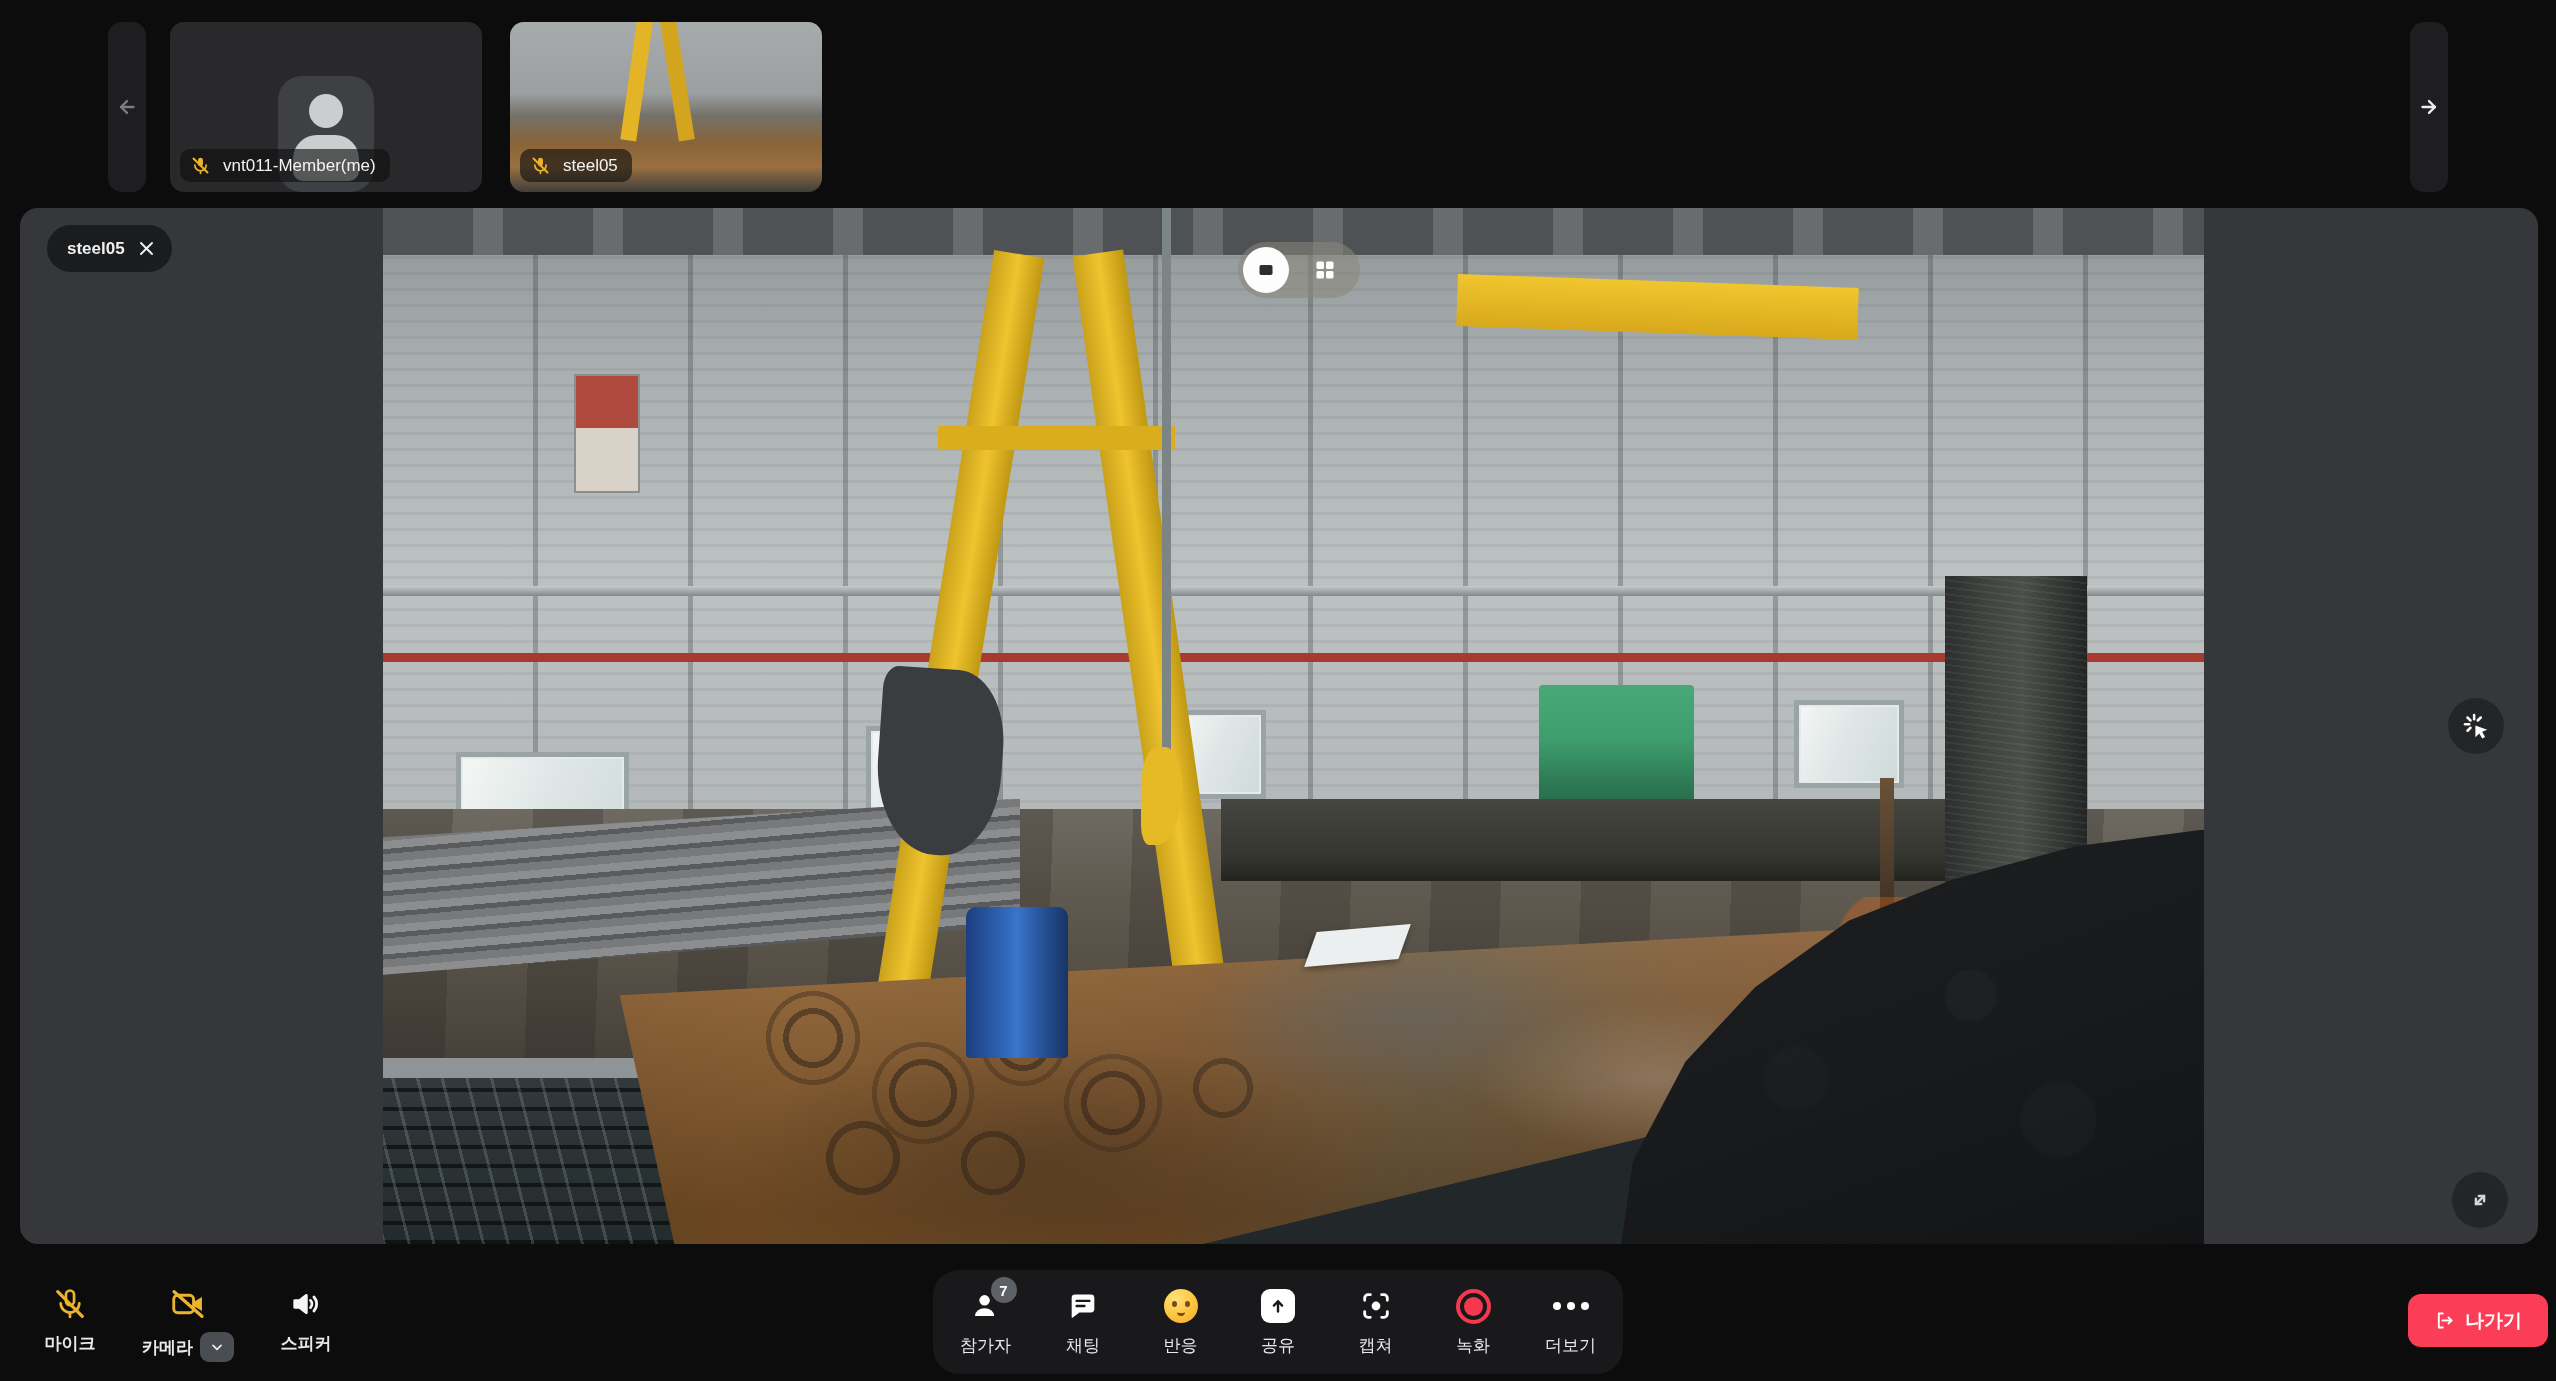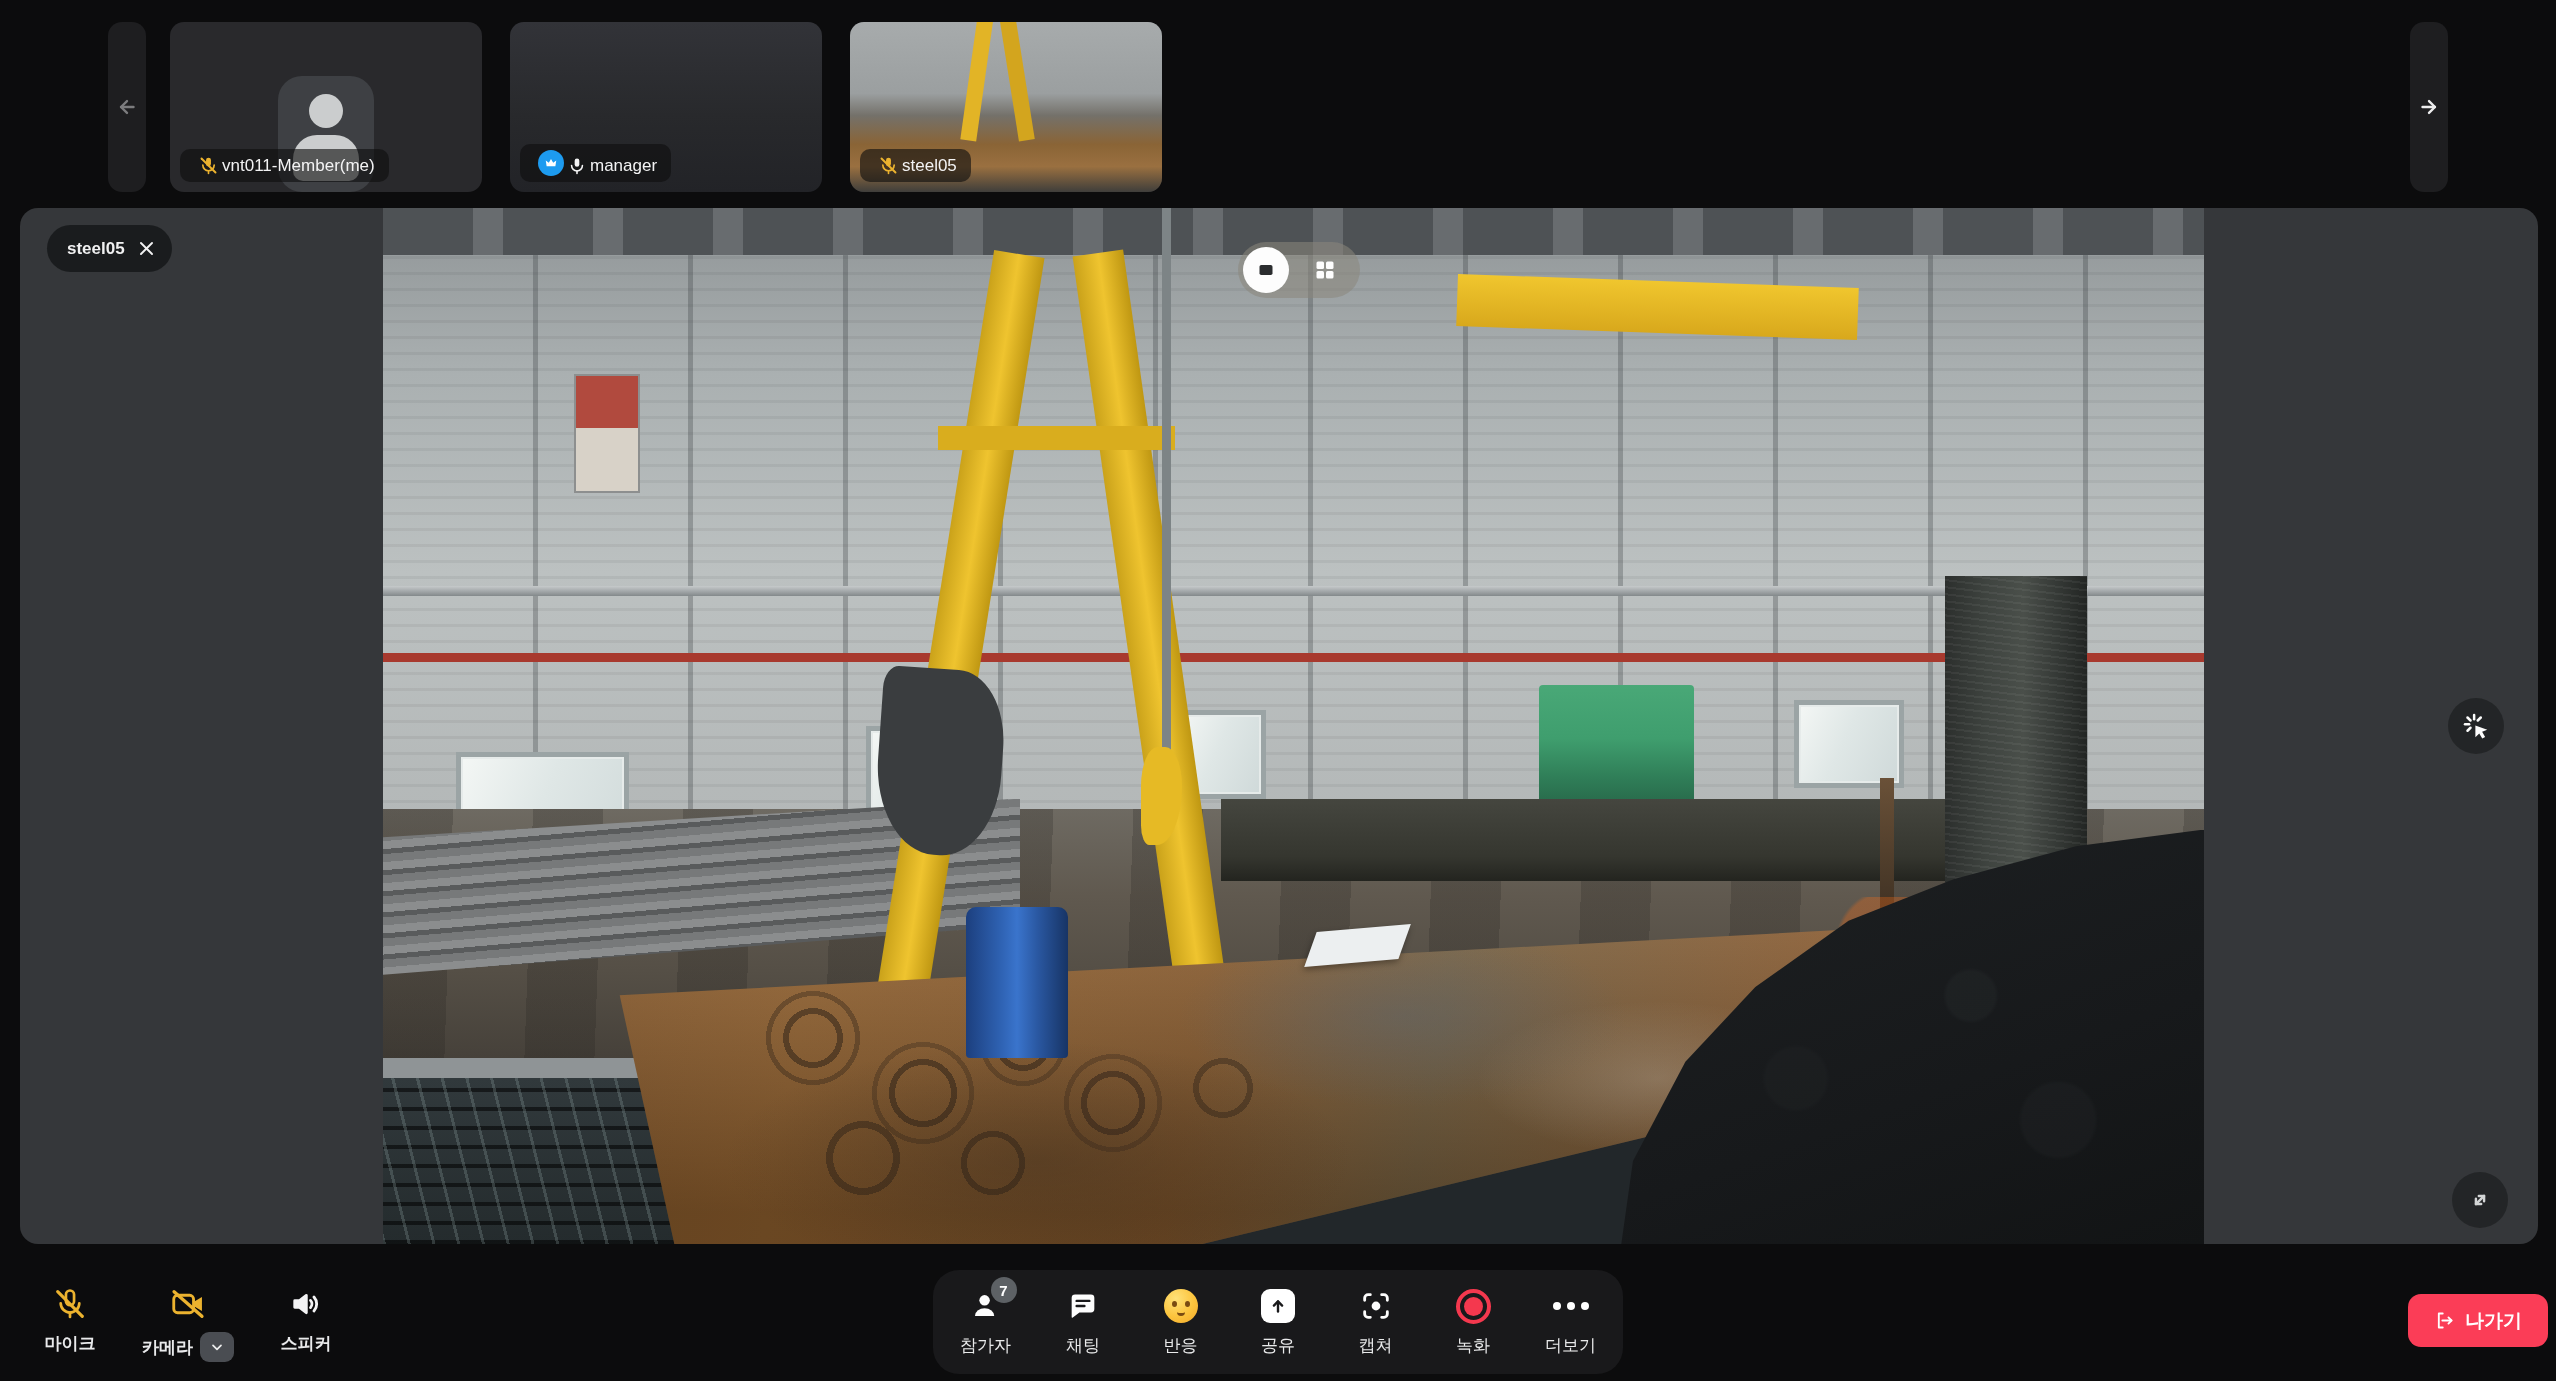--- a/index.html
+++ b/index.html
@@ -14,22 +14,22 @@
   
   .strip{position:absolute;left:0;top:0;width:2556px;height:212px;}
   .strip-arrow{position:absolute;top:22px;width:38px;height:170px;border-radius:14px;background:#1e1e20;
     display:flex;align-items:center;justify-content:center;cursor:pointer;}
   .strip-arrow.prev{left:108px;}
   .strip-arrow.next{left:2410px;}
   .strip-viewport{position:absolute;left:170px;top:22px;width:2217px;height:170px;overflow:hidden;}
   .strip-track{position:absolute;left:0;top:0;display:flex;gap:28px;}
   .tile{position:relative;width:312px;height:170px;border-radius:14px;overflow:hidden;flex:0 0 auto;background:var(--tile-bg);cursor:pointer;}
   .tile-blank{background:linear-gradient(180deg,#323338 0%,#28292c 55%,#222327 100%);}
-  .name-pill{position:absolute;left:10px;bottom:10px;display:flex;align-items:flex-end;gap:3px;
-    background:rgba(14,14,15,.62);border-radius:10px;padding:6px 14px 6px 18px;max-width:290px;}
+  .name-pill{position:absolute;left:10px;bottom:10px;display:flex;align-items:center;gap:12px;
+    background:rgba(14,14,15,.62);border-radius:10px;padding:6px 14px 6px 10px;max-width:290px;}
   .name-pill span{font-size:17px;color:#f3f3f4;white-space:nowrap;}
   .crown-badge{width:26px;height:26px;border-radius:50%;background:var(--host-badge-blue);display:flex;align-items:center;justify-content:center;flex:0 0 auto;}
   
   .avatar-blob{position:absolute;left:50%;bottom:0;transform:translateX(-50%);width:96px;height:116px;border-radius:24px;background:#3e4044;overflow:hidden;}
   .avatar-head{width:34px;height:34px;border-radius:50%;background:#cbcdce;margin:18px auto 7px;}
   .avatar-body{width:66px;height:46px;margin:0 auto;background:#cbcdce;border-radius:24px 24px 10px 10px;}
   
   .scene{position:absolute;inset:0;}
   .scene>div{position:absolute;}
   .sc04{background:linear-gradient(180deg,#33312e 0%,#45423d 40%,#3a3a38 62%,#256a83 86%,#2f8aa6 100%);}
@@ -182,35 +182,20 @@
               <path d="M5.5 11.5a6.5 6.5 0 0 0 13 0"></path>
               <line x1="12" y1="18" x2="12" y2="21"></line>
               <line x1="4" y1="4" x2="20" y2="20" stroke-width="2.2"></line>
             </svg>
           <span>vnt011-Member(me)</span>
         </div>
       </div>
 
 
 
-      <div class="tile tile-blank">
-        <div class="name-pill">
-          <span class="crown-badge">
-            <svg width="14" height="14" viewBox="0 0 24 24" fill="#fff">
-                <path d="M4.5 17.5 3 7.5 8.2 11.4 12 5.2 15.8 11.4 21 7.5 19.5 17.5 Z"></path>
-              </svg>
-          </span>
-          <svg width="20" height="20" viewBox="0 0 24 24" fill="none" stroke="#f4f4f5" stroke-width="1.9" stroke-linecap="round">
-              <rect x="9.2" y="3" width="5.6" height="10" rx="2.8" fill="#f4f4f5" stroke="none"></rect>
-              <path d="M5.5 11.5a6.5 6.5 0 0 0 13 0"></path>
-              <line x1="12" y1="18" x2="12" y2="21"></line>
-            </svg>
-          <span>manager</span>
-        </div>
-      </div>
 
 
 
       <div class="tile">
         <div class="scene sc05">
             <div class="s1"></div>
             <div class="s2"></div>
           </div>
         <div class="name-pill">
           <svg width="21" height="21" viewBox="0 0 24 24" fill="none" stroke="#ecb32f" stroke-width="1.9" stroke-linecap="round">

